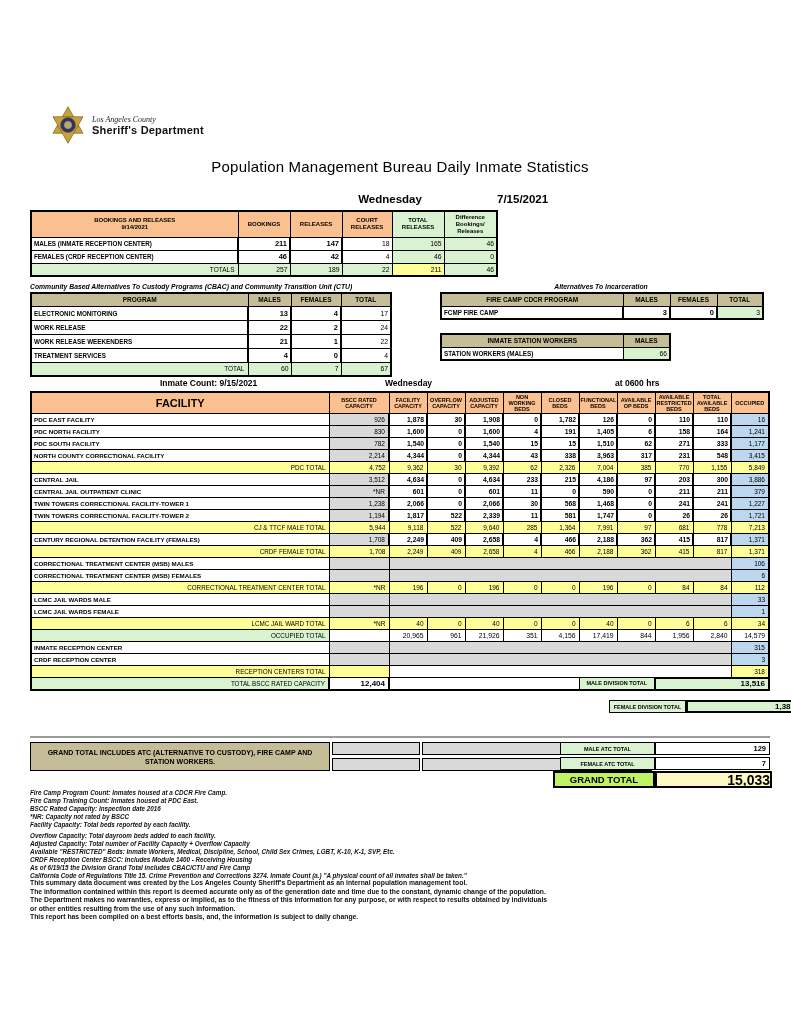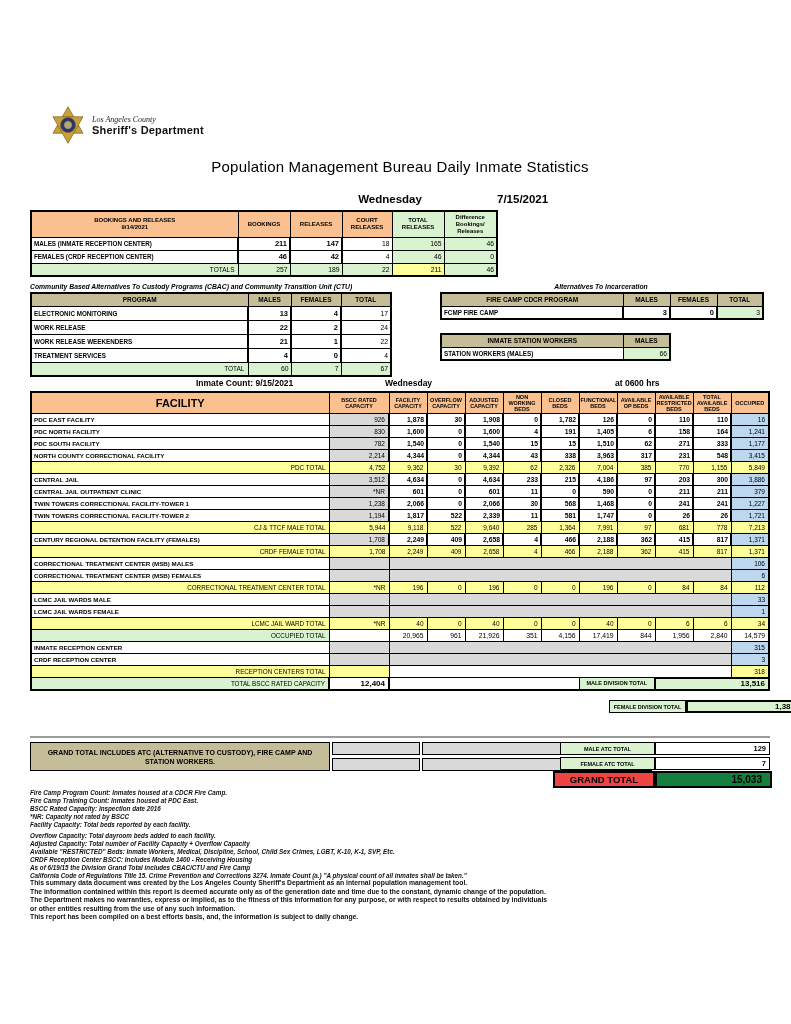--- a/index.html
+++ b/index.html
@@ -36,21 +36,21 @@
   .sec-title { position:absolute; font-size:6.8px; font-weight:bold; font-style:italic; }
 
   
   .bookings-pos { position:absolute; top:210px; left:30px; }
   .cbac-pos { position:absolute; top:292px; left:30px; }
   .fire-pos { position:absolute; top:292px; left:440px; }
   .station-pos { position:absolute; top:333px; left:440px; }
 
   
   .fac-preheader { position:absolute; top:378px; left:30px; width:740px; height:13px; font-size:8.5px; font-weight:bold; }
-  .fac-preheader .p1 { position:absolute; left:130px;margin-left:36px; }
+  .fac-preheader .p1 { position:absolute; left:130px; }
   .fac-preheader .p2 { position:absolute; left:355px; }
   .fac-preheader .p3 { position:absolute; left:585px; }
   .fac-pos { position:absolute; top:391px; left:30px; }
   .fac-tbl { width:740px; border:2px solid #000; }
   .fac-tbl th.fac-h { font-size:11px; font-weight:bold; background:#FAC090; }
   .fac-tbl .thin { font-size:5.5px; line-height:6px; }
   .fac-tbl tr { height:12px; }
   .fac-tbl tr.hdr-row { height:18px; }
   .c-lbl { background:#fff; font-size:6.2px; font-weight:bold; padding:0 2px; text-align:left; }
   .c-bscc { background:#D9D9D9; font-size:6.5px; text-align:right; padding:0 3px; }
@@ -73,22 +73,22 @@
   .custody-lbl { background:#FAC090; border:2px solid #000; font-size:9px; font-weight:bold; display:flex; align-items:center; justify-content:center; }
   .custody-val { background:#FBE2C5; border:2px solid #000; font-size:8.5px; font-weight:bold; display:flex; align-items:center; justify-content:flex-end; padding-right:3px; }
 
   .divider { position:absolute; top:736px; left:30px; width:740px; height:2px; background:#9a9a9a; }
 
   
   .gt-note { position:absolute; top:742px; left:30px; width:300px; height:29px; background:#C4BD97; border:1px solid #000; font-size:7px; font-weight:bold; text-align:center; display:flex; align-items:center; justify-content:center; white-space:normal; line-height:9px; padding:0 6px; }
   .gt-gray { position:absolute; background:#D9D9D9; border:1px solid #000; }
   .atc-lbl { background:#D9F2D0; border:1px solid #000; font-size:5.5px; font-weight:bold; display:flex; align-items:center; justify-content:center; }
   .atc-val { background:#fff; border:1px solid #000; font-size:7.5px; font-weight:bold; display:flex; align-items:center; justify-content:flex-end; padding-right:3px; }
-  .grand-lbl { background:#ef4444; border:2px solid #000; font-size:9.5px; font-weight:bold; display:flex; align-items:center; justify-content:center; }
-  .grand-val { background:#15803d; border:2px solid #000; font-size:10px; font-weight:bold; display:flex; align-items:center; justify-content:flex-end; padding-right:8px; }
+  .grand-lbl { background:#bef264; border:2px solid #000; font-size:9.5px; font-weight:bold; display:flex; align-items:center; justify-content:center; }
+  .grand-val { background:#fef9c3; border:2px solid #000; font-size:14px; font-weight:bold; display:flex; align-items:center; justify-content:flex-end; padding-right:0; }
 
   
   .footnotes { position:absolute; top:789px; left:30px; font-size:6.3px; font-style:italic; font-weight:bold; line-height:8px; color:#111; }
   .footnotes div:nth-child(6) { margin-top:3px; }
   .disclaimer { position:absolute; top:879px; left:30px; font-size:6.8px; font-weight:bold; line-height:8.5px; color:#111; }
 </style>
 </head>
 <body>
 
 <div class="page">

